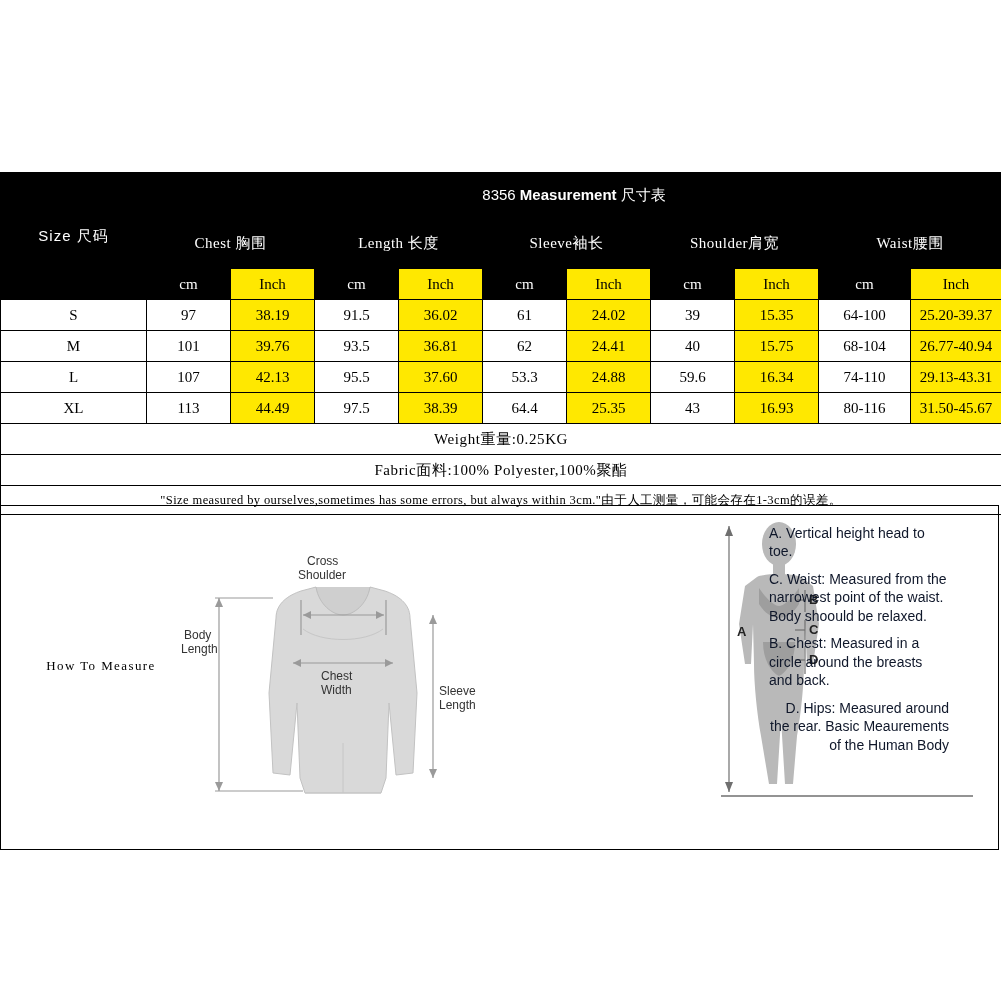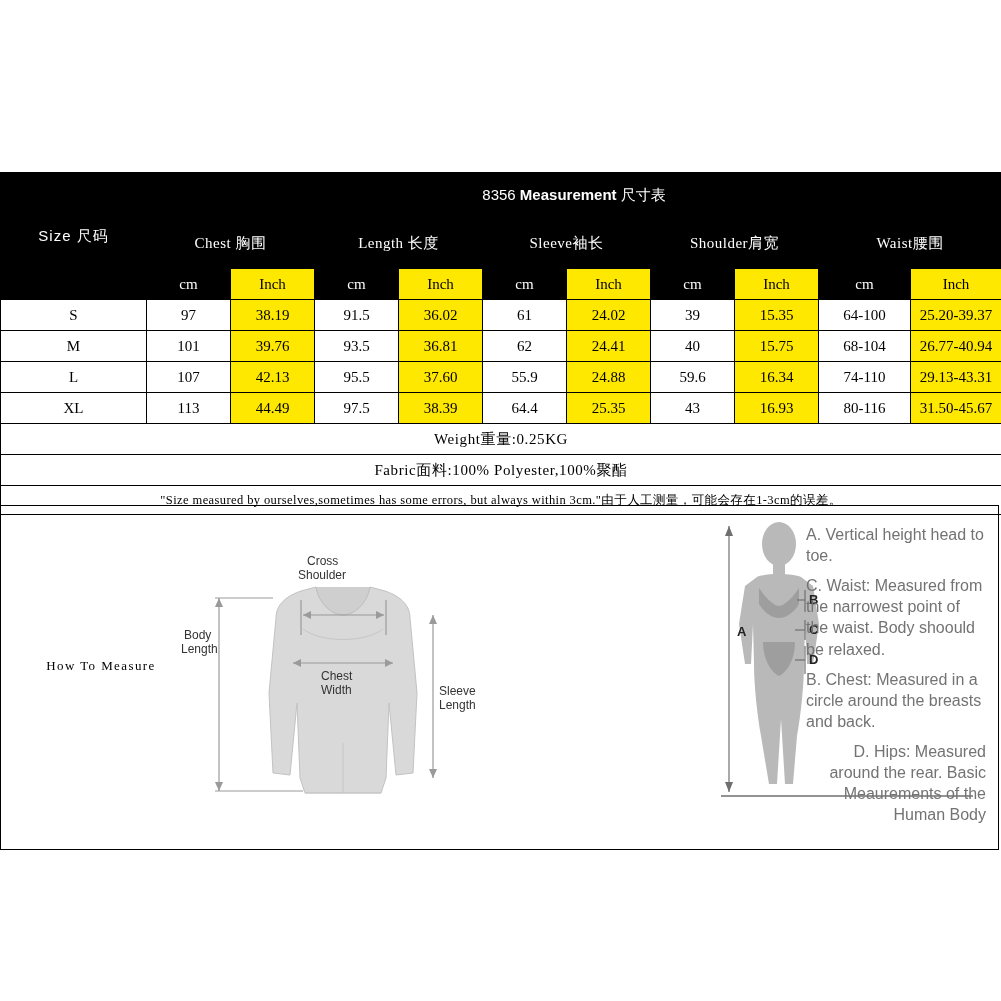--- a/index.html
+++ b/index.html
@@ -122,27 +122,27 @@
   }
   .diagram-right {
     position: absolute;
     left: 700px;
     top: 8px;
     width: 285px;
     height: 300px;
   }
   .body-text {
     position: absolute;
-    left: 805px;
+    left: 768px;
     top: 18px;
     width: 180px;
     font-family: "Liberation Sans", sans-serif;
-    font-size: 16px;
+    font-size: 14px;
     line-height: 1.32;
-    color: #737373;
+    color: #0f172a;
   }
   .body-text p { margin: 0 0 9px 0; }
   .body-text p.last { margin-bottom: 0; text-align: right; }
   .lbl {
     font-family: "Liberation Sans", sans-serif;
     fill: #333333;
     font-size: 12px;
   }
   .lblb {
     font-family: "Liberation Sans", sans-serif;
@@ -221,21 +221,21 @@
           <td class="yellow">15.75</td>
           <td>68-104</td>
           <td class="yellow">26.77-40.94</td>
         </tr>
         <tr class="data-row">
           <td class="sizecol">L</td>
           <td>107</td>
           <td class="yellow">42.13</td>
           <td>95.5</td>
           <td class="yellow">37.60</td>
-          <td>55.9</td>
+          <td>53.3</td>
           <td class="yellow">24.88</td>
           <td>59.6</td>
           <td class="yellow">16.34</td>
           <td>74-110</td>
           <td class="yellow">29.13-43.31</td>
         </tr>
         <tr class="data-row">
           <td class="sizecol">XL</td>
           <td>113</td>
           <td class="yellow">44.49</td>

